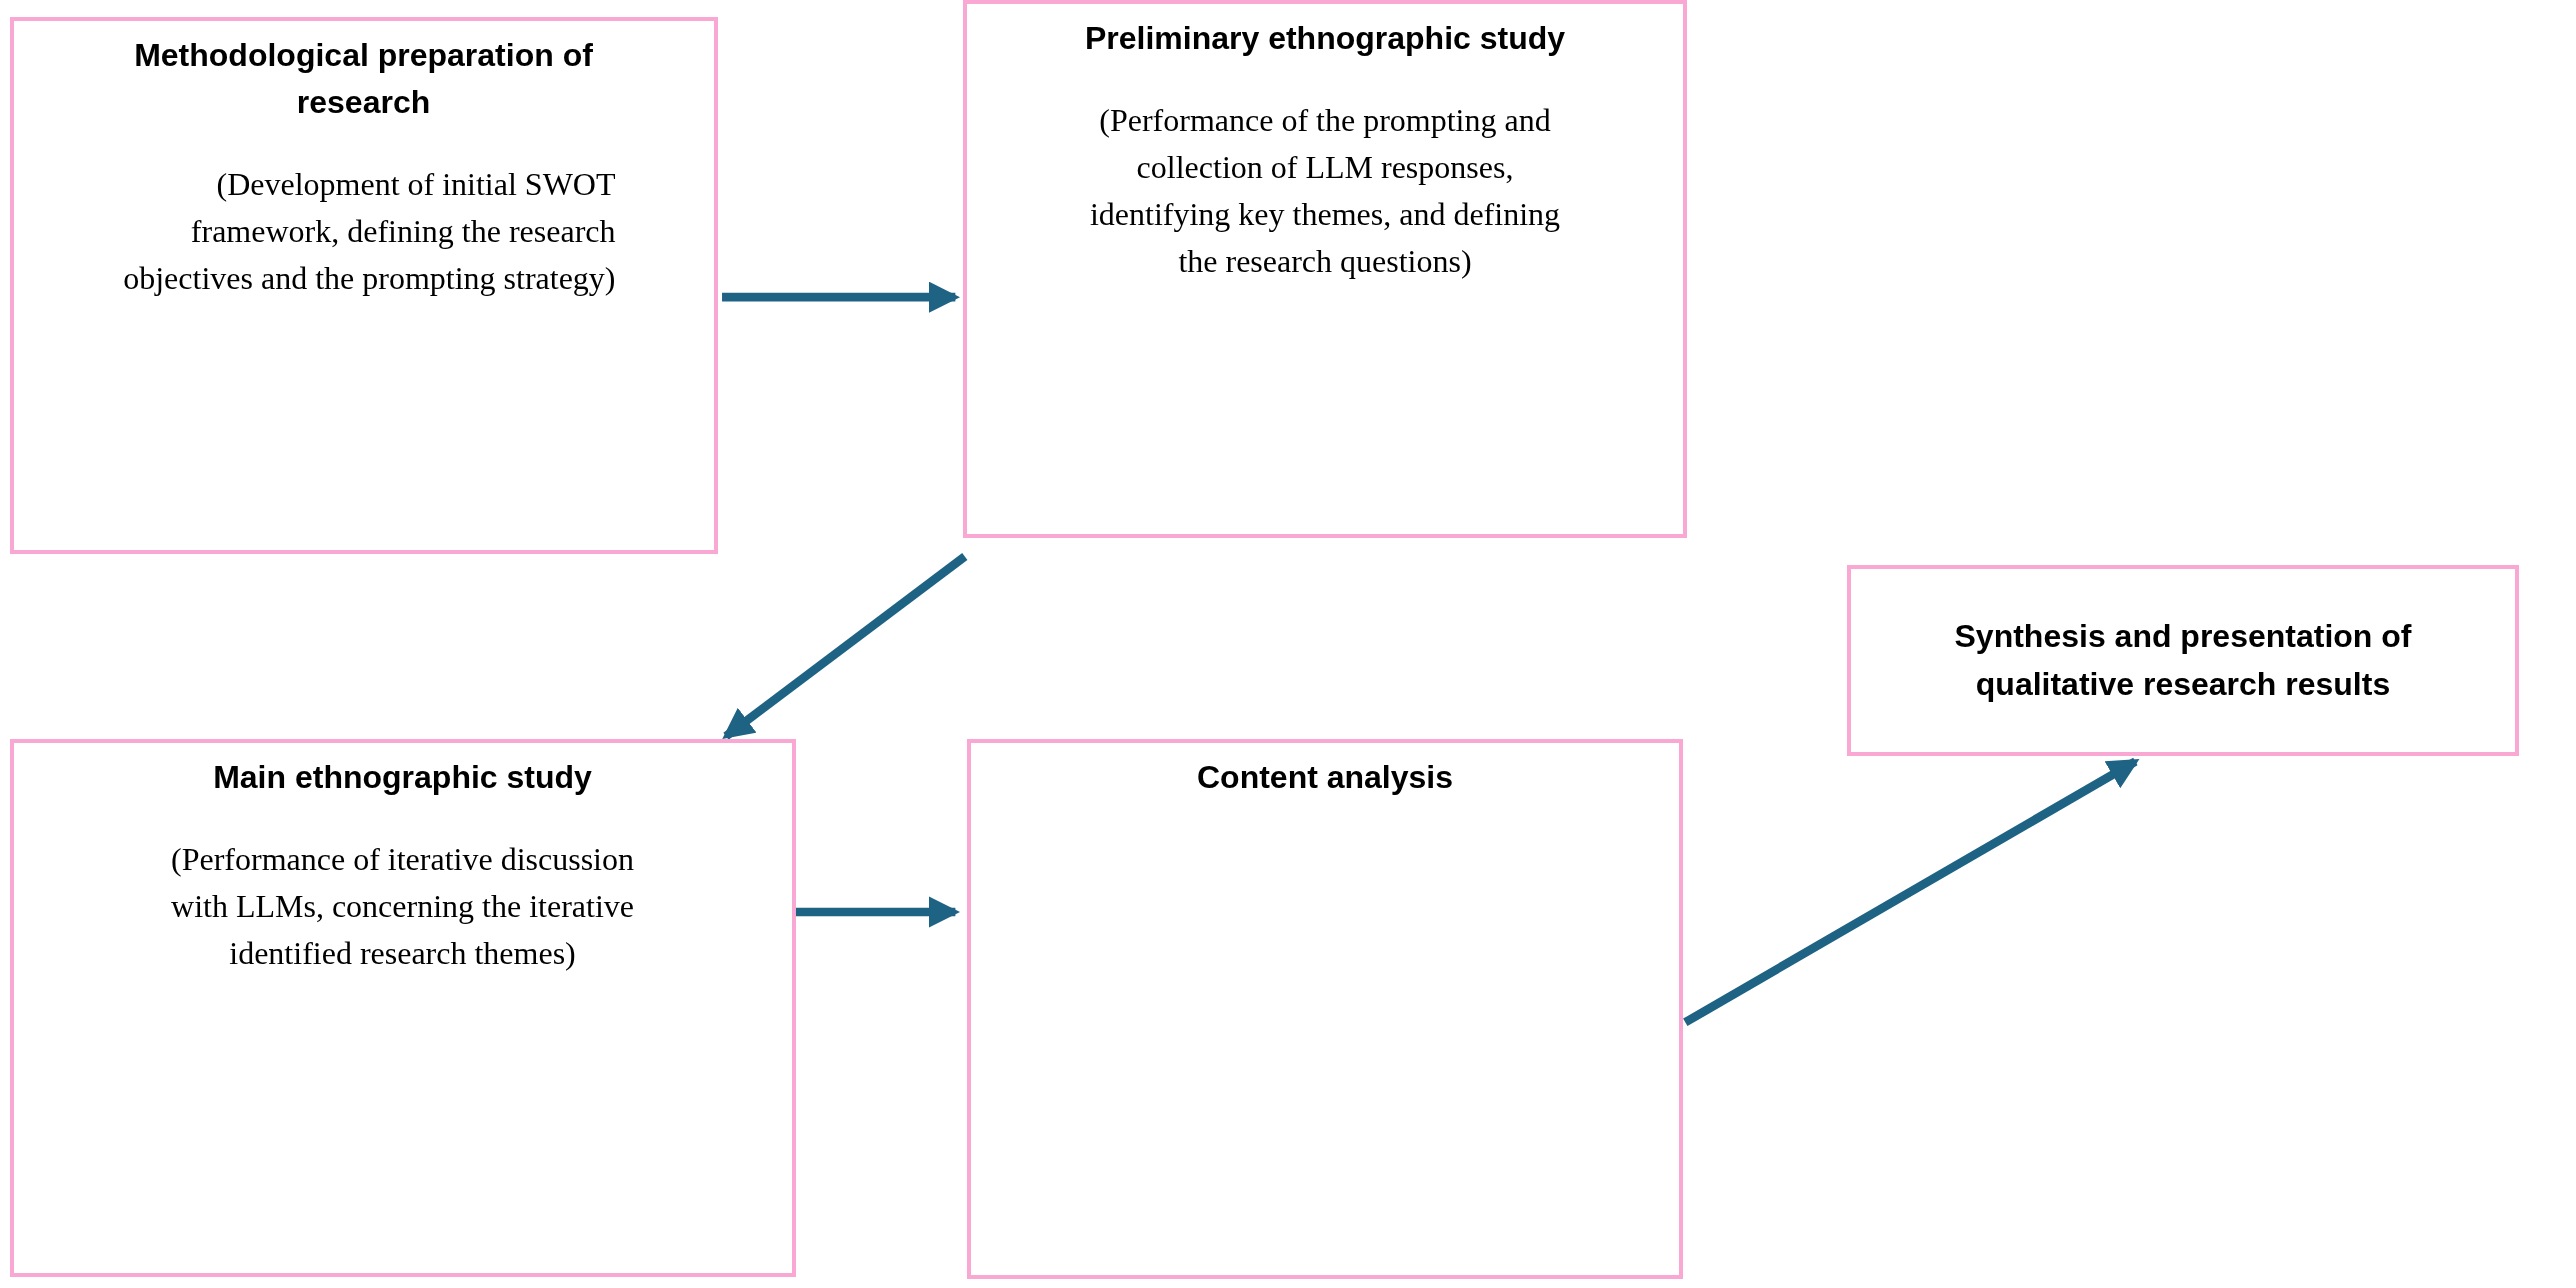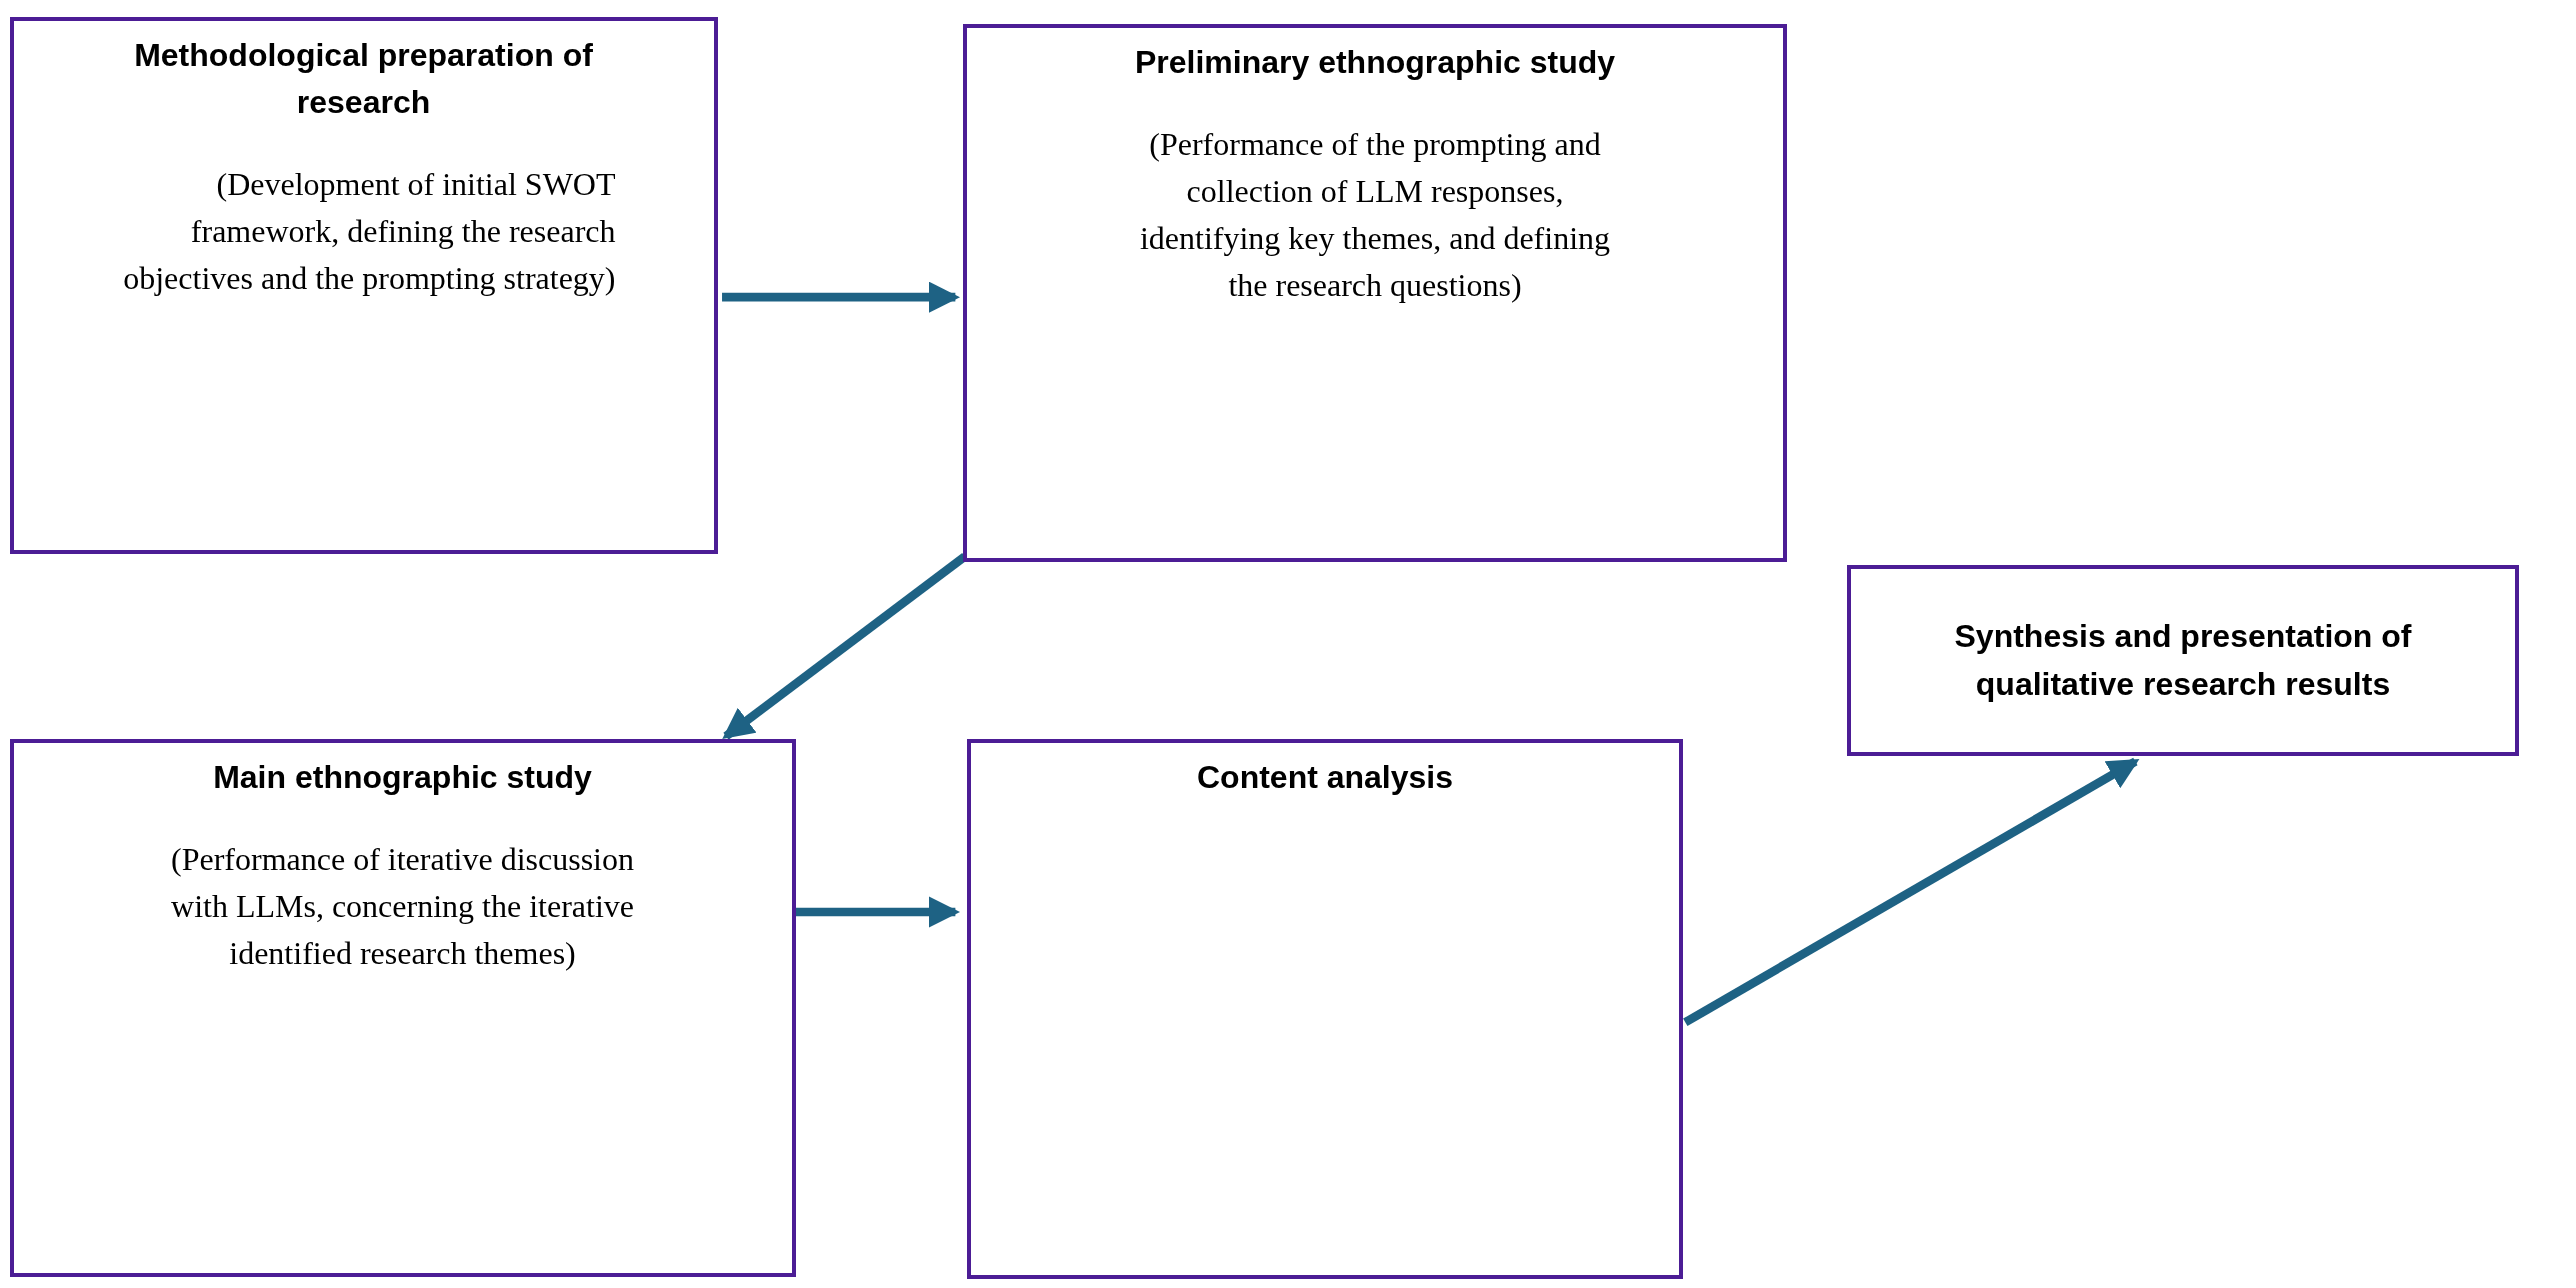--- a/index.html
+++ b/index.html
@@ -22,40 +22,40 @@
     left: 0;
     top: 0;
     width: 2576px;
     height: 1288px;
     z-index: 0;
   }
   .flow-box {
     position: absolute;
     z-index: 1;
     background: #ffffff;
-    border: 4px solid #4c1d95;
+    border: 4px solid #f9a8d4;
     box-sizing: border-box;
     color: #000000;
     text-align: center;
     font-size: 32px;
     line-height: 1.47;
   }
   .flow-box .box-title {
     font-weight: bold;
     margin: 0 auto;
     padding-top: 11px;
   }
   .flow-box .box-body {
     font-weight: normal;
     margin: 35px auto 0 auto;
     font-family: Liberation Serif, serif;
   }
   
   .box-1 { left: 9.5px;   top: 17.3px;  width: 708px; height: 537px; }
-  .box-2 { left: 963px; top: 24px;  width: 824px; height: 538px; }
+  .box-2 { left: 963px; top: 0;  width: 724px; height: 538px; }
   .box-3 { left: 9.5px;   top: 739px; width: 786px; height: 538px; }
   .box-4 { left: 967px; top: 739px; width: 716px; height: 540px; }
   .box-5 {
     left: 1847px; top: 565px; width: 672px; height: 191px;
     display: flex; align-items: center; justify-content: flex-end;
   }
   .box-1 .box-title { max-width: 568px; }
   .box-1 .box-body  { max-width: 504px; text-align: right; }
   .box-2 .box-body  { max-width: 512px; }
   .box-3 .box-body  { max-width: 481px; }

